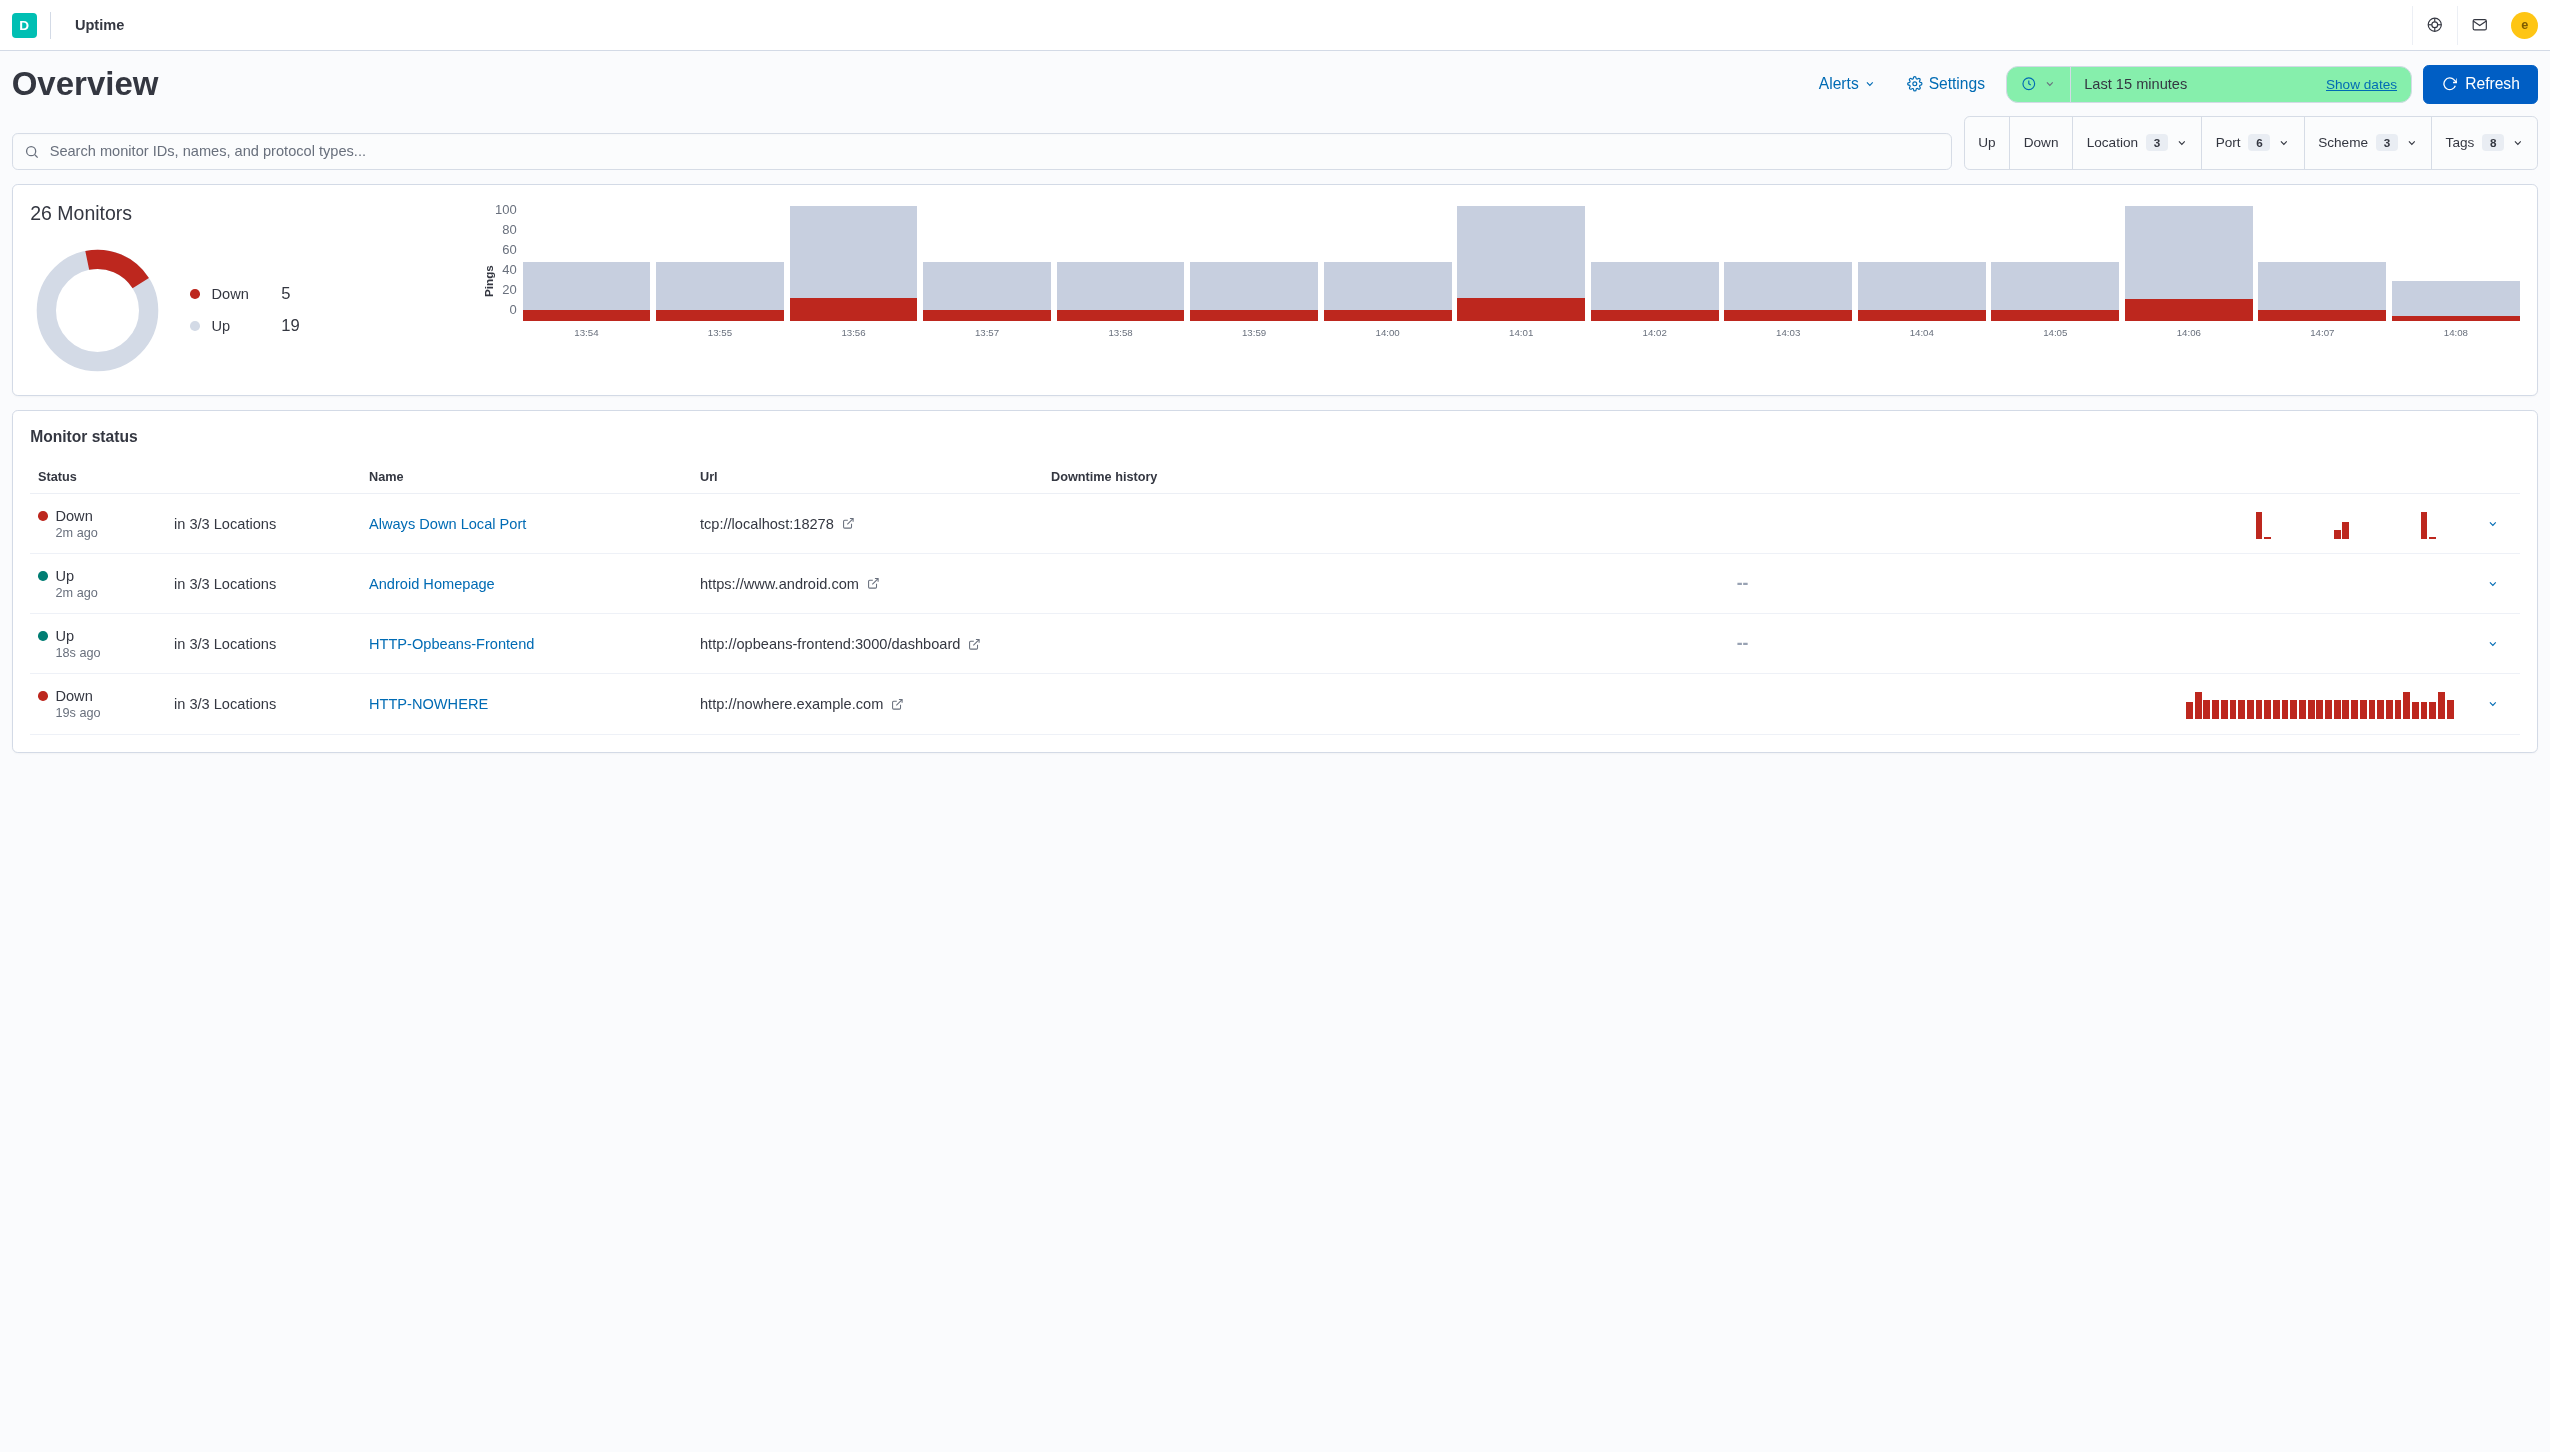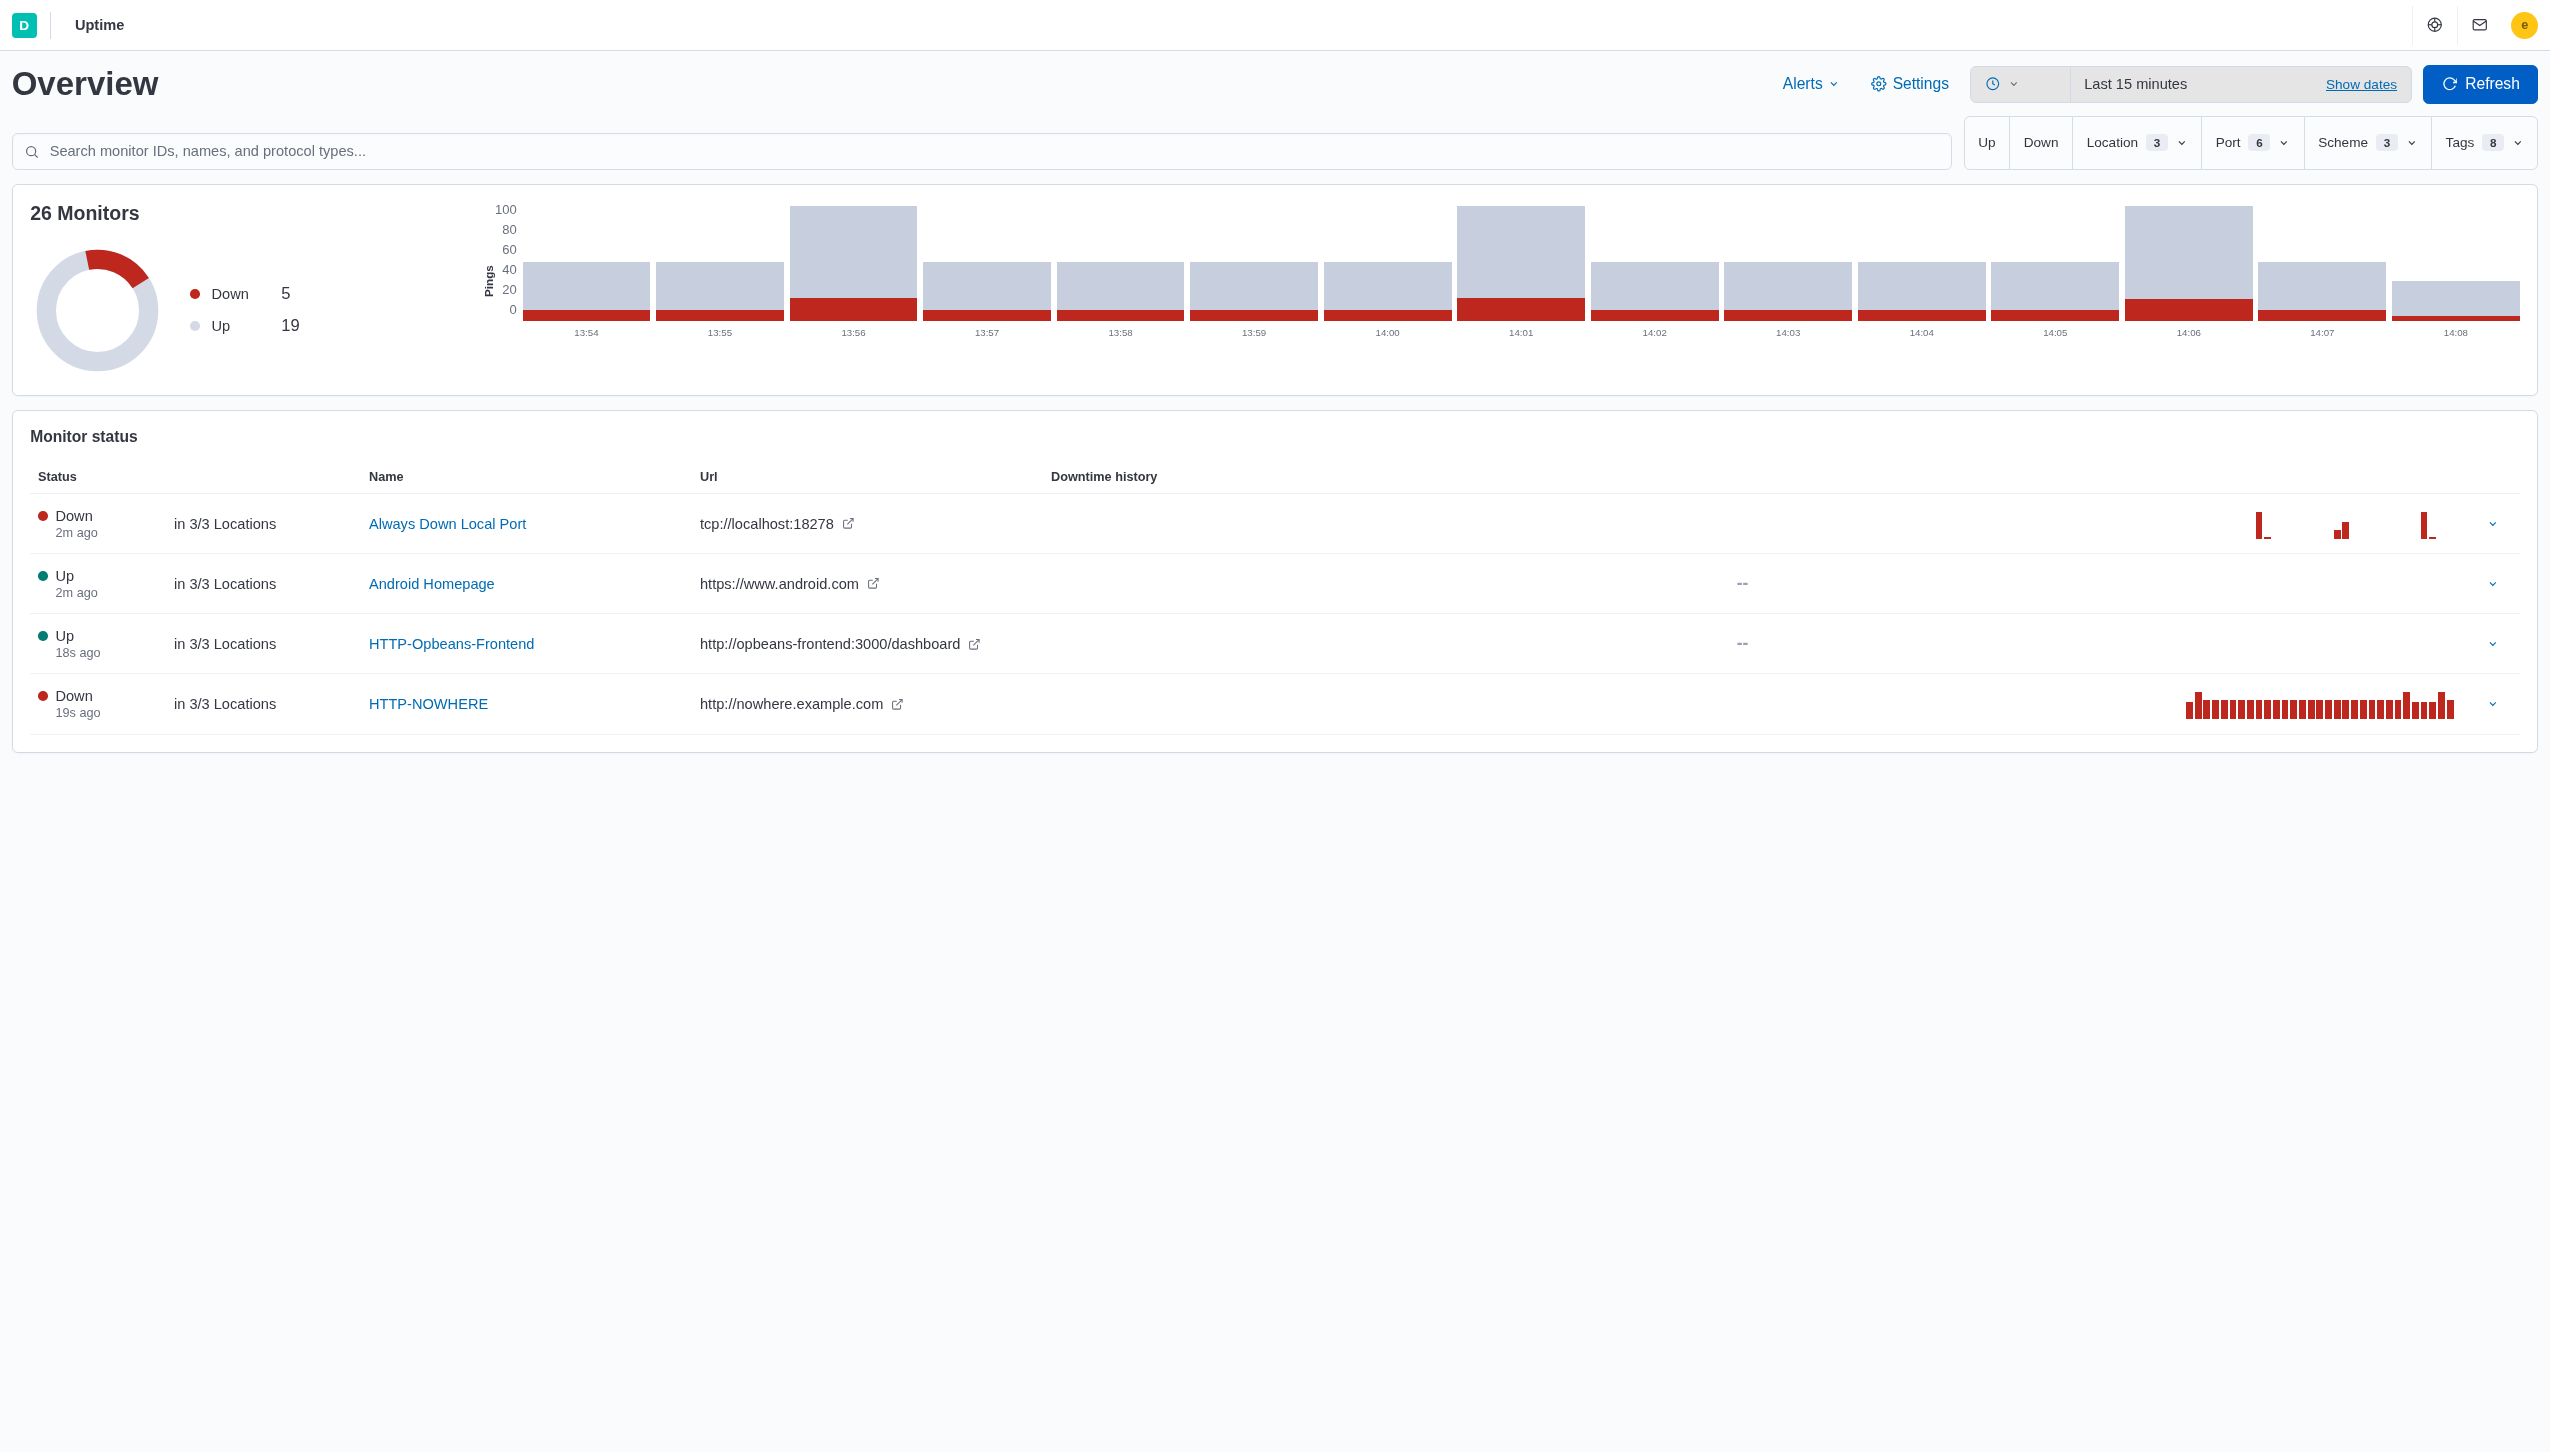--- a/index.html
+++ b/index.html
@@ -13,21 +13,21 @@
 .header-spacer { flex: 1; }
 .header-icon-btn { width: 45px; height: 39px; display: flex; align-items: center; justify-content: center; cursor: pointer; border-left: 1px solid #eceff5; }
 .avatar-badge { width: 27px; height: 27px; border-radius: 50%; background: #fec514; color: #7d5a00; display: flex; align-items: center; justify-content: center; font-weight: 700; font-size: 12.7px; margin-left: 9.7px; }
 
 
 .page { padding: 13.6px 11.7px; }
 .page-header-row { display: flex; align-items: center; gap: 11.7px; margin-bottom: 11.7px; }
 .page-title { font-size: 33px; font-weight: 700; flex: 0 0 auto; }
 .ph-spacer { flex: 1; }
 .link-btn { display: flex; align-items: center; gap: 5.8px; color: #006bb4; font-size: 15.6px; font-weight: 400; padding: 5.8px 9.7px; cursor: pointer; }
-.pill-group { display: flex; border: 1px solid #d3dae6; border-radius: 6px; overflow: hidden; background: #e5e5e5; gap: 36px; }
+.pill-group { display: flex; border: 1px solid #d3dae6; border-radius: 12px; overflow: hidden; background: #86efac; }
 .pill-part { padding: 9.7px 13.6px; display: flex; align-items: center; gap: 7.8px; }
 .pill-sep { border-left: 1px solid #d3dae6; }
 .show-dates { color: #006bb4; text-decoration: underline; font-size: 13.6px; }
 .btn-primary { background: #07c; color: #fff; border: 1px solid #07c; border-radius: 5.8px; padding: 9.7px 17.5px; font-size: 15.6px; font-weight: 500; display: flex; align-items: center; gap: 7.8px; cursor: pointer; background: #005ec4; border-color: #005ec4; }
 .btn-primary { background: #1a73c7; }
 
 
 .filter-row { display: flex; gap: 11.7px; margin-bottom: 13.6px; }
 .search-box { flex: 1; display: flex; align-items: center; gap: 9.7px; border: 1px solid #d6dce6; border-radius: 5.8px; background: #fbfcfd; padding: 9.7px 11.7px; box-shadow: inset 0 1px 1.9px rgba(0,0,0,0.02); margin-top: 17px; }
 .search-box input { border: none; background: transparent; flex: 1; font-size: 14.6px; outline: none; color: #343741; }
@@ -37,21 +37,21 @@
 .filter-item { padding: 9.7px 13.6px; display: flex; align-items: center; gap: 7.8px; border-left: 1px solid #d6dce6; cursor: pointer; font-size: 13.6px; }
 .filter-item:first-child { border-left: none; }
 .count-badge { background: #e9edf3; border-radius: 3.9px; padding: 1.9px 7.8px; font-size: 11.7px; font-weight: 600; }
 
 
 .panel { background: #fff; border: 1px solid #d3dae6; border-radius: 5.8px; padding: 17.5px 17.5px; margin-bottom: 13.6px; box-shadow: 0 1px 1.9px rgba(0,0,0,0.03); }
 
 
 .overview-panel { display: flex; gap: 29px; }
 .monitors-block { flex: 0 0 419px; }
-.monitors-title { font-size: 19.5px; font-weight: 700; margin-bottom: 17.5px; }
+.monitors-title { font-size: 19.5px; font-weight: 400; margin-bottom: 17.5px; }
 .donut-row { display: flex; align-items: center; gap: 25px; }
 .donut-wrap { width: 135px; height: 135px; position: relative; }
 .legend { }
 .legend-row { display: flex; align-items: center; gap: 11.7px; font-size: 14.6px; padding: 5.8px 0; }
 .legend-dot { width: 9.7px; height: 9.7px; border-radius: 50%; }
 .legend-label { width: 58px; }
 .legend-val { font-size: 16.6px; font-weight: 400; }
 
 
 .pings-block { flex: 1; }

